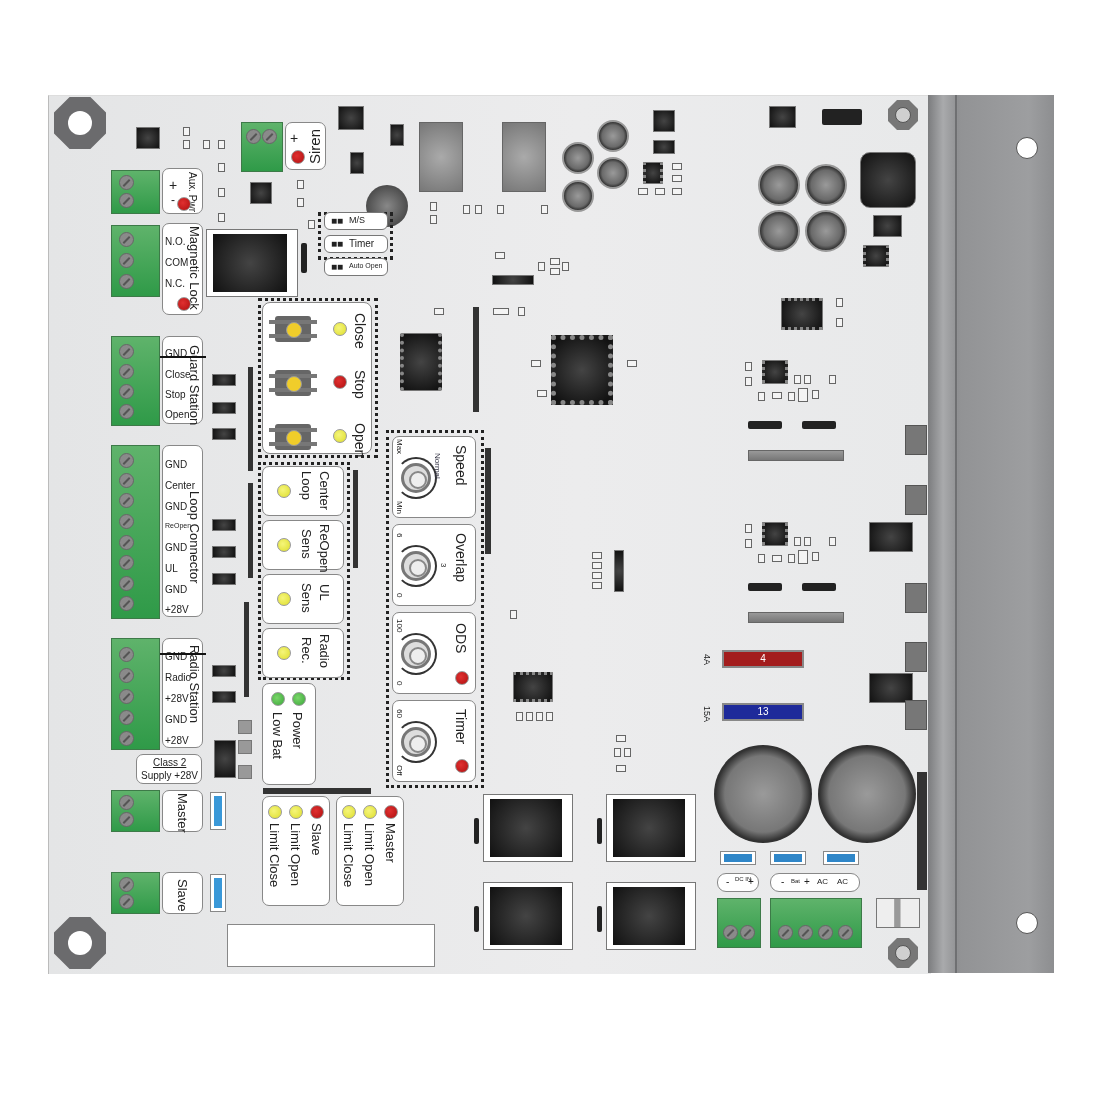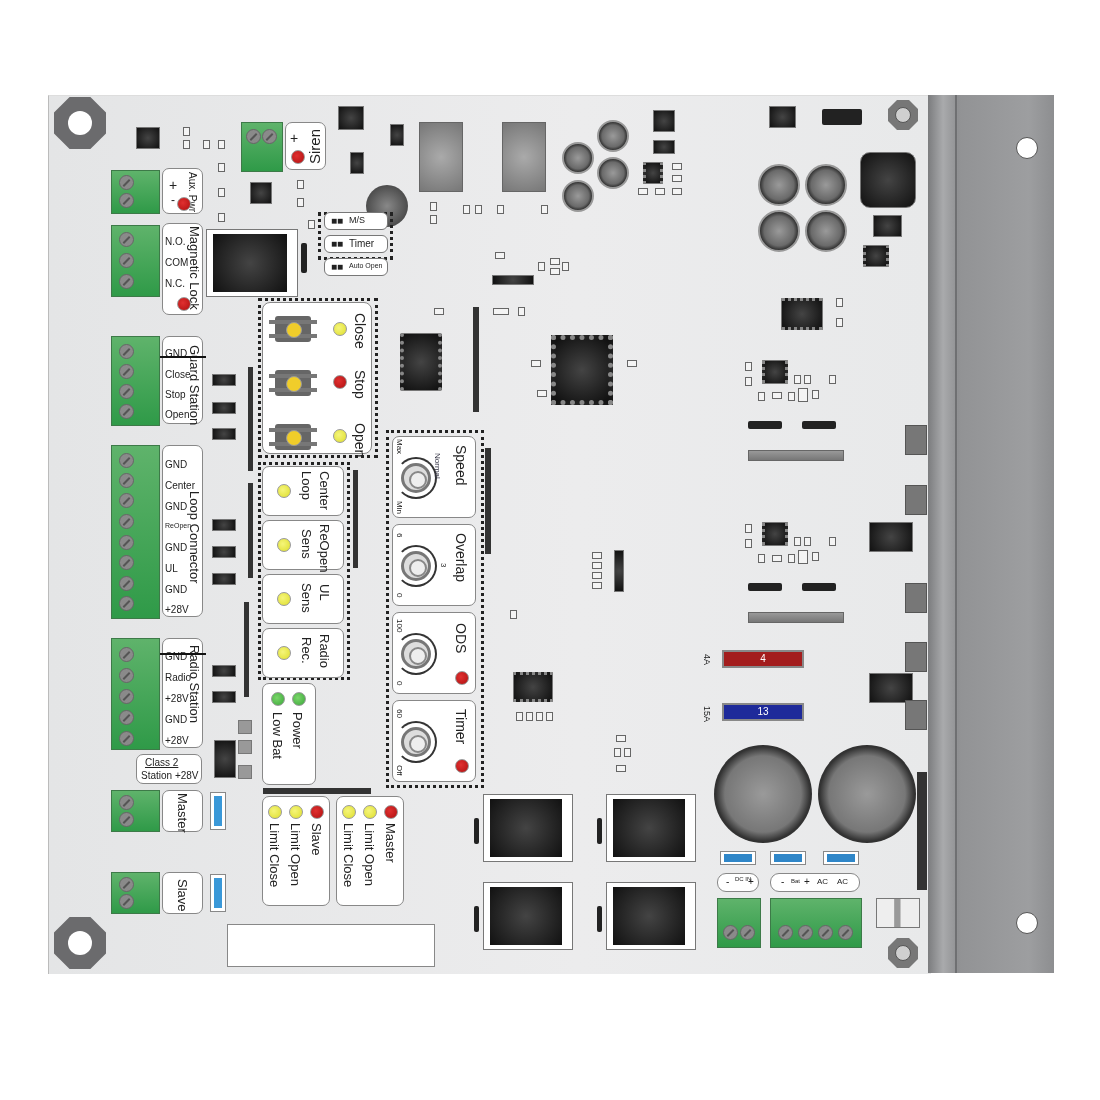--- a/index.html
+++ b/index.html
@@ -147,22 +147,22 @@
   <span class="sm" style="left:2px;top:12px;">GND</span>
   <span class="sm" style="left:2px;top:33px;">Radio</span>
   <span class="sm" style="left:2px;top:54px;">+28V</span>
   <span class="sm" style="left:2px;top:75px;">GND</span>
   <span class="sm" style="left:2px;top:96px;">+28V</span>
   <span class="vt" style="left:24px;top:6px;font-size:13px;">Radio Station</span>
 </div>
 <div class="abs" style="left:160px;top:653px;width:46px;height:1.5px;background:#111;"></div>
 
 <div class="label" style="left:136px;top:754px;width:66px;height:30px;">
-  <span class="sm" style="left:8px;top:2px;text-decoration:underline;">Class 2</span>
-  <span class="sm" style="left:4px;top:15px;">Station +28V</span>
+  <span class="sm" style="left:16px;top:2px;text-decoration:underline;">Class 2</span>
+  <span class="sm" style="left:4px;top:15px;">Supply +28V</span>
 </div>
 
 <div class="term" style="left:111px;top:790px;width:47px;height:40px;">
   <div class="screw" style="left:7px;top:4px;"></div>
     <div class="screw" style="left:7px;top:21px;"></div>
 </div>
 <div class="label" style="left:162px;top:790px;width:41px;height:42px;">
   <span class="vt" style="left:12px;top:2px;font-size:13px;">Master</span>
 </div>
 <div class="vblue" style="left:210px;top:792px;"></div>

